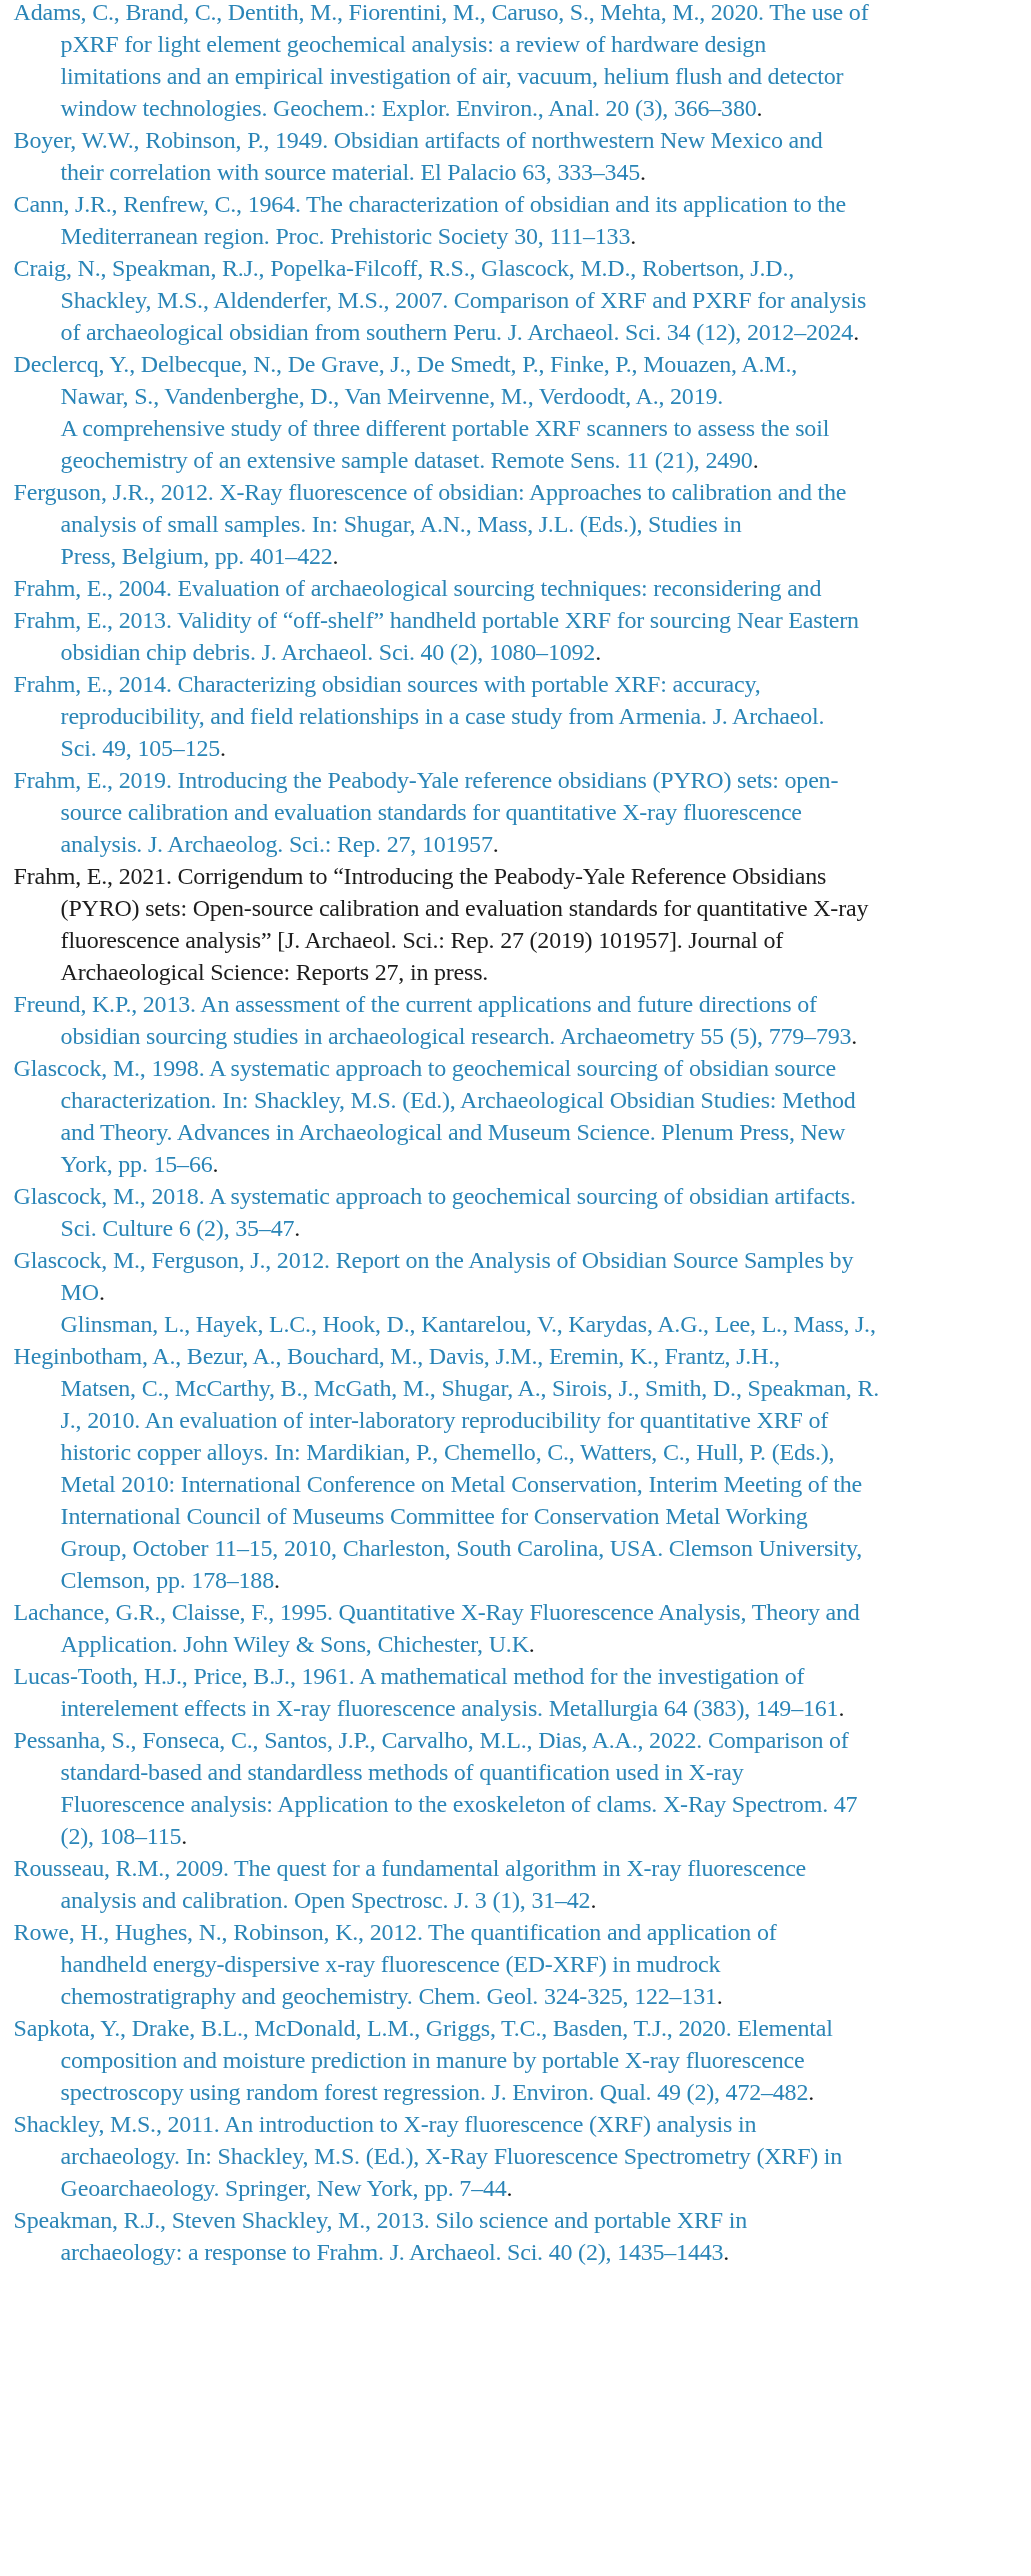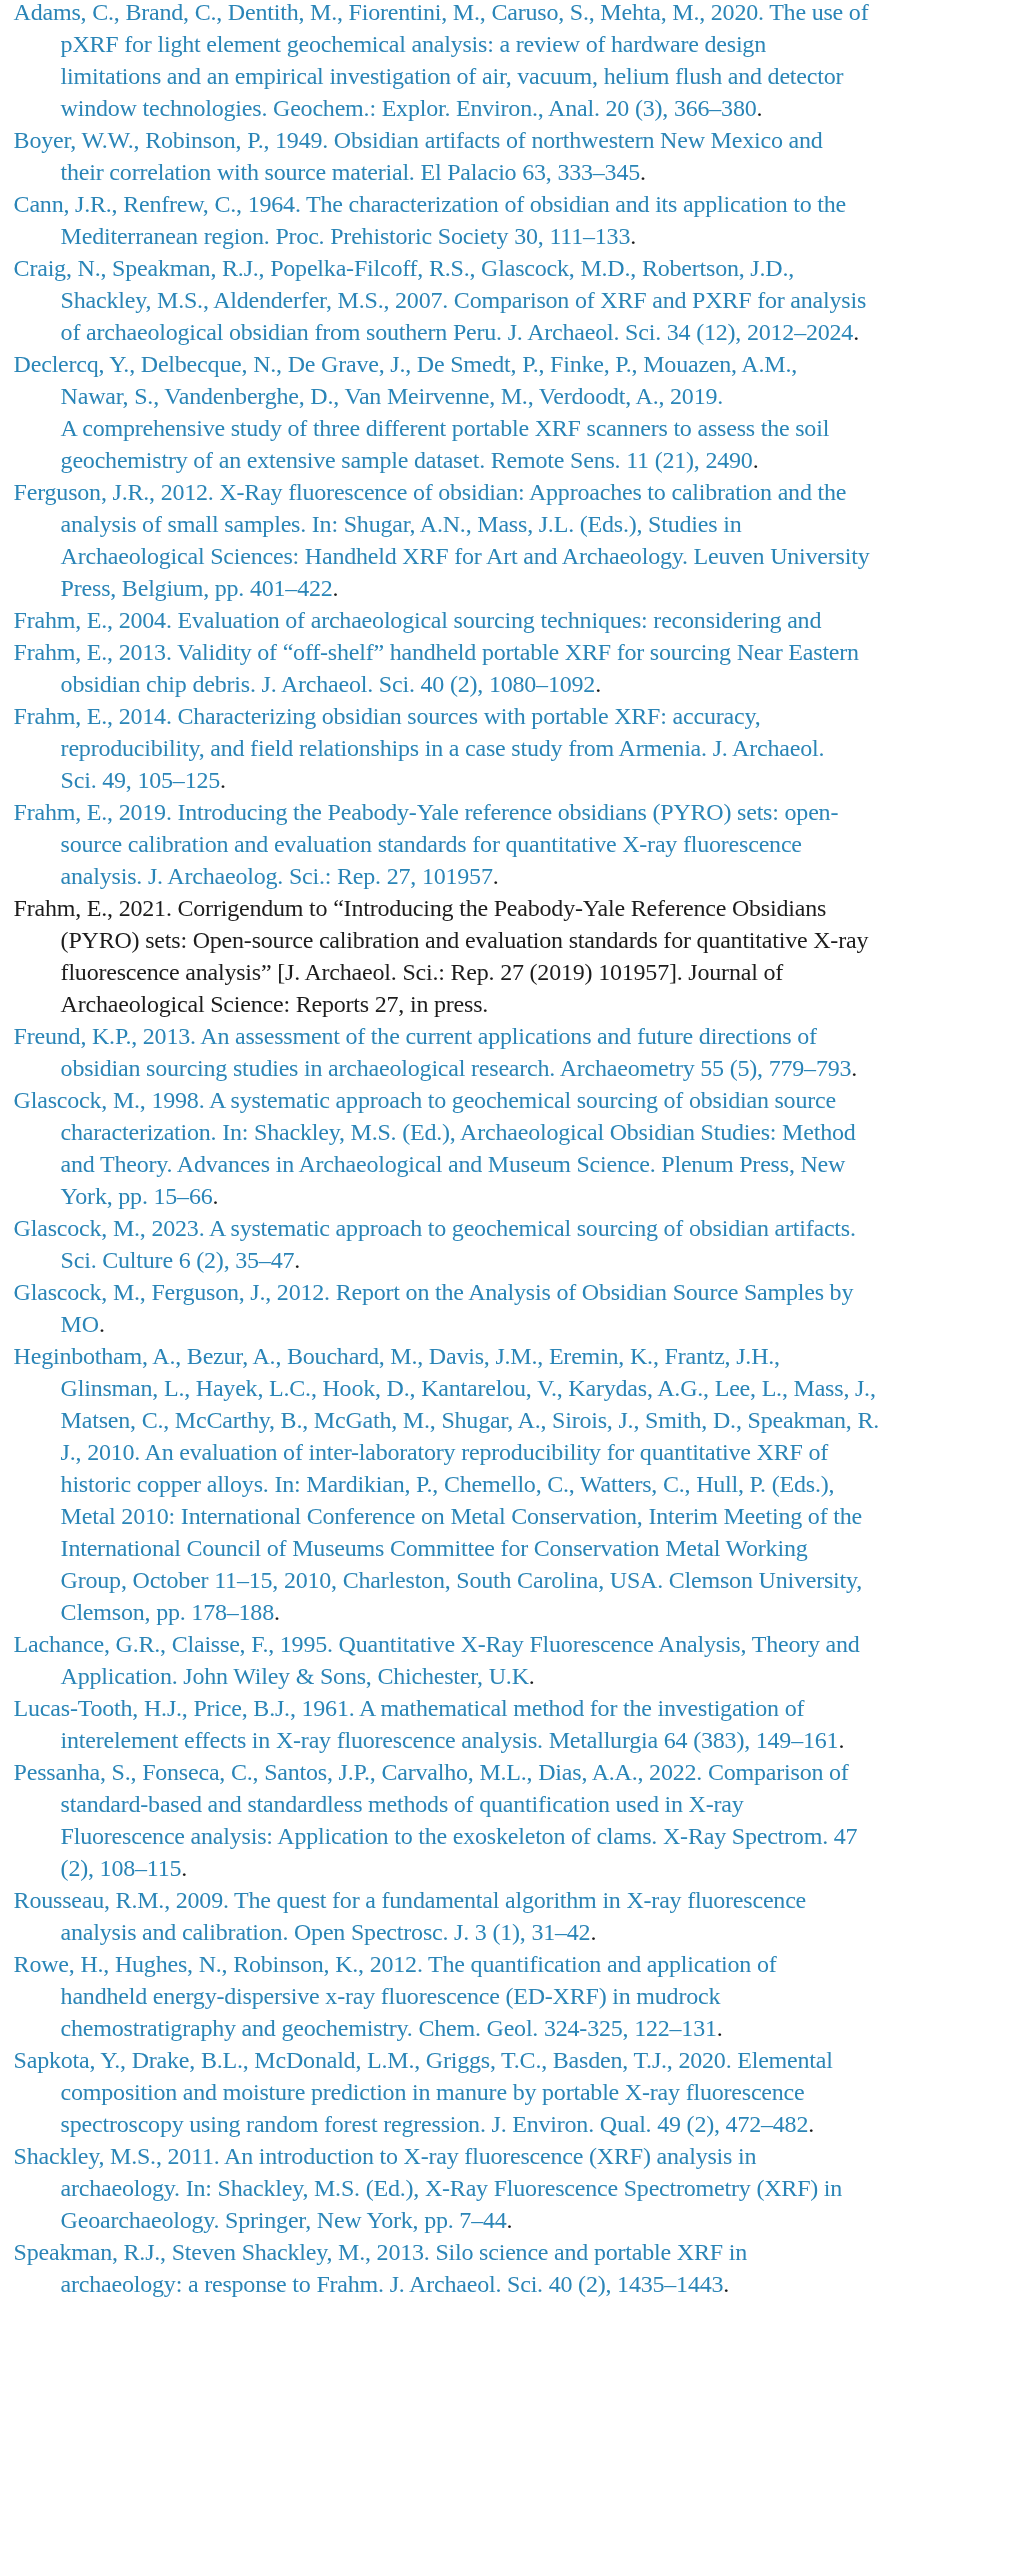--- a/index.html
+++ b/index.html
@@ -46,21 +46,20 @@
     </p>
     <p class="ref">
       <span class="ln first">Declercq, Y., Delbecque, N., De Grave, J., De Smedt, P., Finke, P., Mouazen, A.M.,</span>
       <span class="ln">Nawar, S., Vandenberghe, D., Van Meirvenne, M., Verdoodt, A., 2019.</span>
       <span class="ln">A comprehensive study of three different portable XRF scanners to assess the soil</span>
       <span class="ln">geochemistry of an extensive sample dataset. Remote Sens. 11 (21), 2490<span class="end">.</span></span>
     </p>
     <p class="ref">
       <span class="ln first">Ferguson, J.R., 2012. X-Ray fluorescence of obsidian: Approaches to calibration and the</span>
       <span class="ln">analysis of small samples. In: Shugar, A.N., Mass, J.L. (Eds.), Studies in</span>
-      <span class="ln">Archaeological Sciences: Handheld XRF for Art and Archaeology. Leuven University</span>
       <span class="ln">Press, Belgium, pp. 401–422<span class="end">.</span></span>
     </p>
     <p class="ref">
       <span class="ln first">Frahm, E., 2004. Evaluation of archaeological sourcing techniques: reconsidering and</span>
     </p>
     <p class="ref">
       <span class="ln first">Frahm, E., 2013. Validity of “off-shelf” handheld portable XRF for sourcing Near Eastern</span>
       <span class="ln">obsidian chip debris. J. Archaeol. Sci. 40 (2), 1080–1092<span class="end">.</span></span>
     </p>
     <p class="ref">
@@ -83,30 +82,30 @@
       <span class="ln first">Freund, K.P., 2013. An assessment of the current applications and future directions of</span>
       <span class="ln">obsidian sourcing studies in archaeological research. Archaeometry 55 (5), 779–793<span class="end">.</span></span>
     </p>
     <p class="ref">
       <span class="ln first">Glascock, M., 1998. A systematic approach to geochemical sourcing of obsidian source</span>
       <span class="ln">characterization. In: Shackley, M.S. (Ed.), Archaeological Obsidian Studies: Method</span>
       <span class="ln">and Theory. Advances in Archaeological and Museum Science. Plenum Press, New</span>
       <span class="ln">York, pp. 15–66<span class="end">.</span></span>
     </p>
     <p class="ref">
-      <span class="ln first">Glascock, M., 2023. A systematic approach to geochemical sourcing of obsidian artifacts.</span>
+      <span class="ln first">Glascock, M., 2018. A systematic approach to geochemical sourcing of obsidian artifacts.</span>
       <span class="ln">Sci. Culture 6 (2), 35–47<span class="end">.</span></span>
     </p>
     <p class="ref">
       <span class="ln first">Glascock, M., Ferguson, J., 2012. Report on the Analysis of Obsidian Source Samples by</span>
       <span class="ln">MO<span class="end">.</span></span>
     </p>
     <p class="ref">
+      <span class="ln">Glinsman, L., Hayek, L.C., Hook, D., Kantarelou, V., Karydas, A.G., Lee, L., Mass, J.,</span>
       <span class="ln first">Heginbotham, A., Bezur, A., Bouchard, M., Davis, J.M., Eremin, K., Frantz, J.H.,</span>
-      <span class="ln">Glinsman, L., Hayek, L.C., Hook, D., Kantarelou, V., Karydas, A.G., Lee, L., Mass, J.,</span>
       <span class="ln">Matsen, C., McCarthy, B., McGath, M., Shugar, A., Sirois, J., Smith, D., Speakman, R.</span>
       <span class="ln">J., 2010. An evaluation of inter-laboratory reproducibility for quantitative XRF of</span>
       <span class="ln">historic copper alloys. In: Mardikian, P., Chemello, C., Watters, C., Hull, P. (Eds.),</span>
       <span class="ln">Metal 2010: International Conference on Metal Conservation, Interim Meeting of the</span>
       <span class="ln">International Council of Museums Committee for Conservation Metal Working</span>
       <span class="ln">Group, October 11–15, 2010, Charleston, South Carolina, USA. Clemson University,</span>
       <span class="ln">Clemson, pp. 178–188<span class="end">.</span></span>
     </p>
     <p class="ref">
       <span class="ln first">Lachance, G.R., Claisse, F., 1995. Quantitative X-Ray Fluorescence Analysis, Theory and</span>

